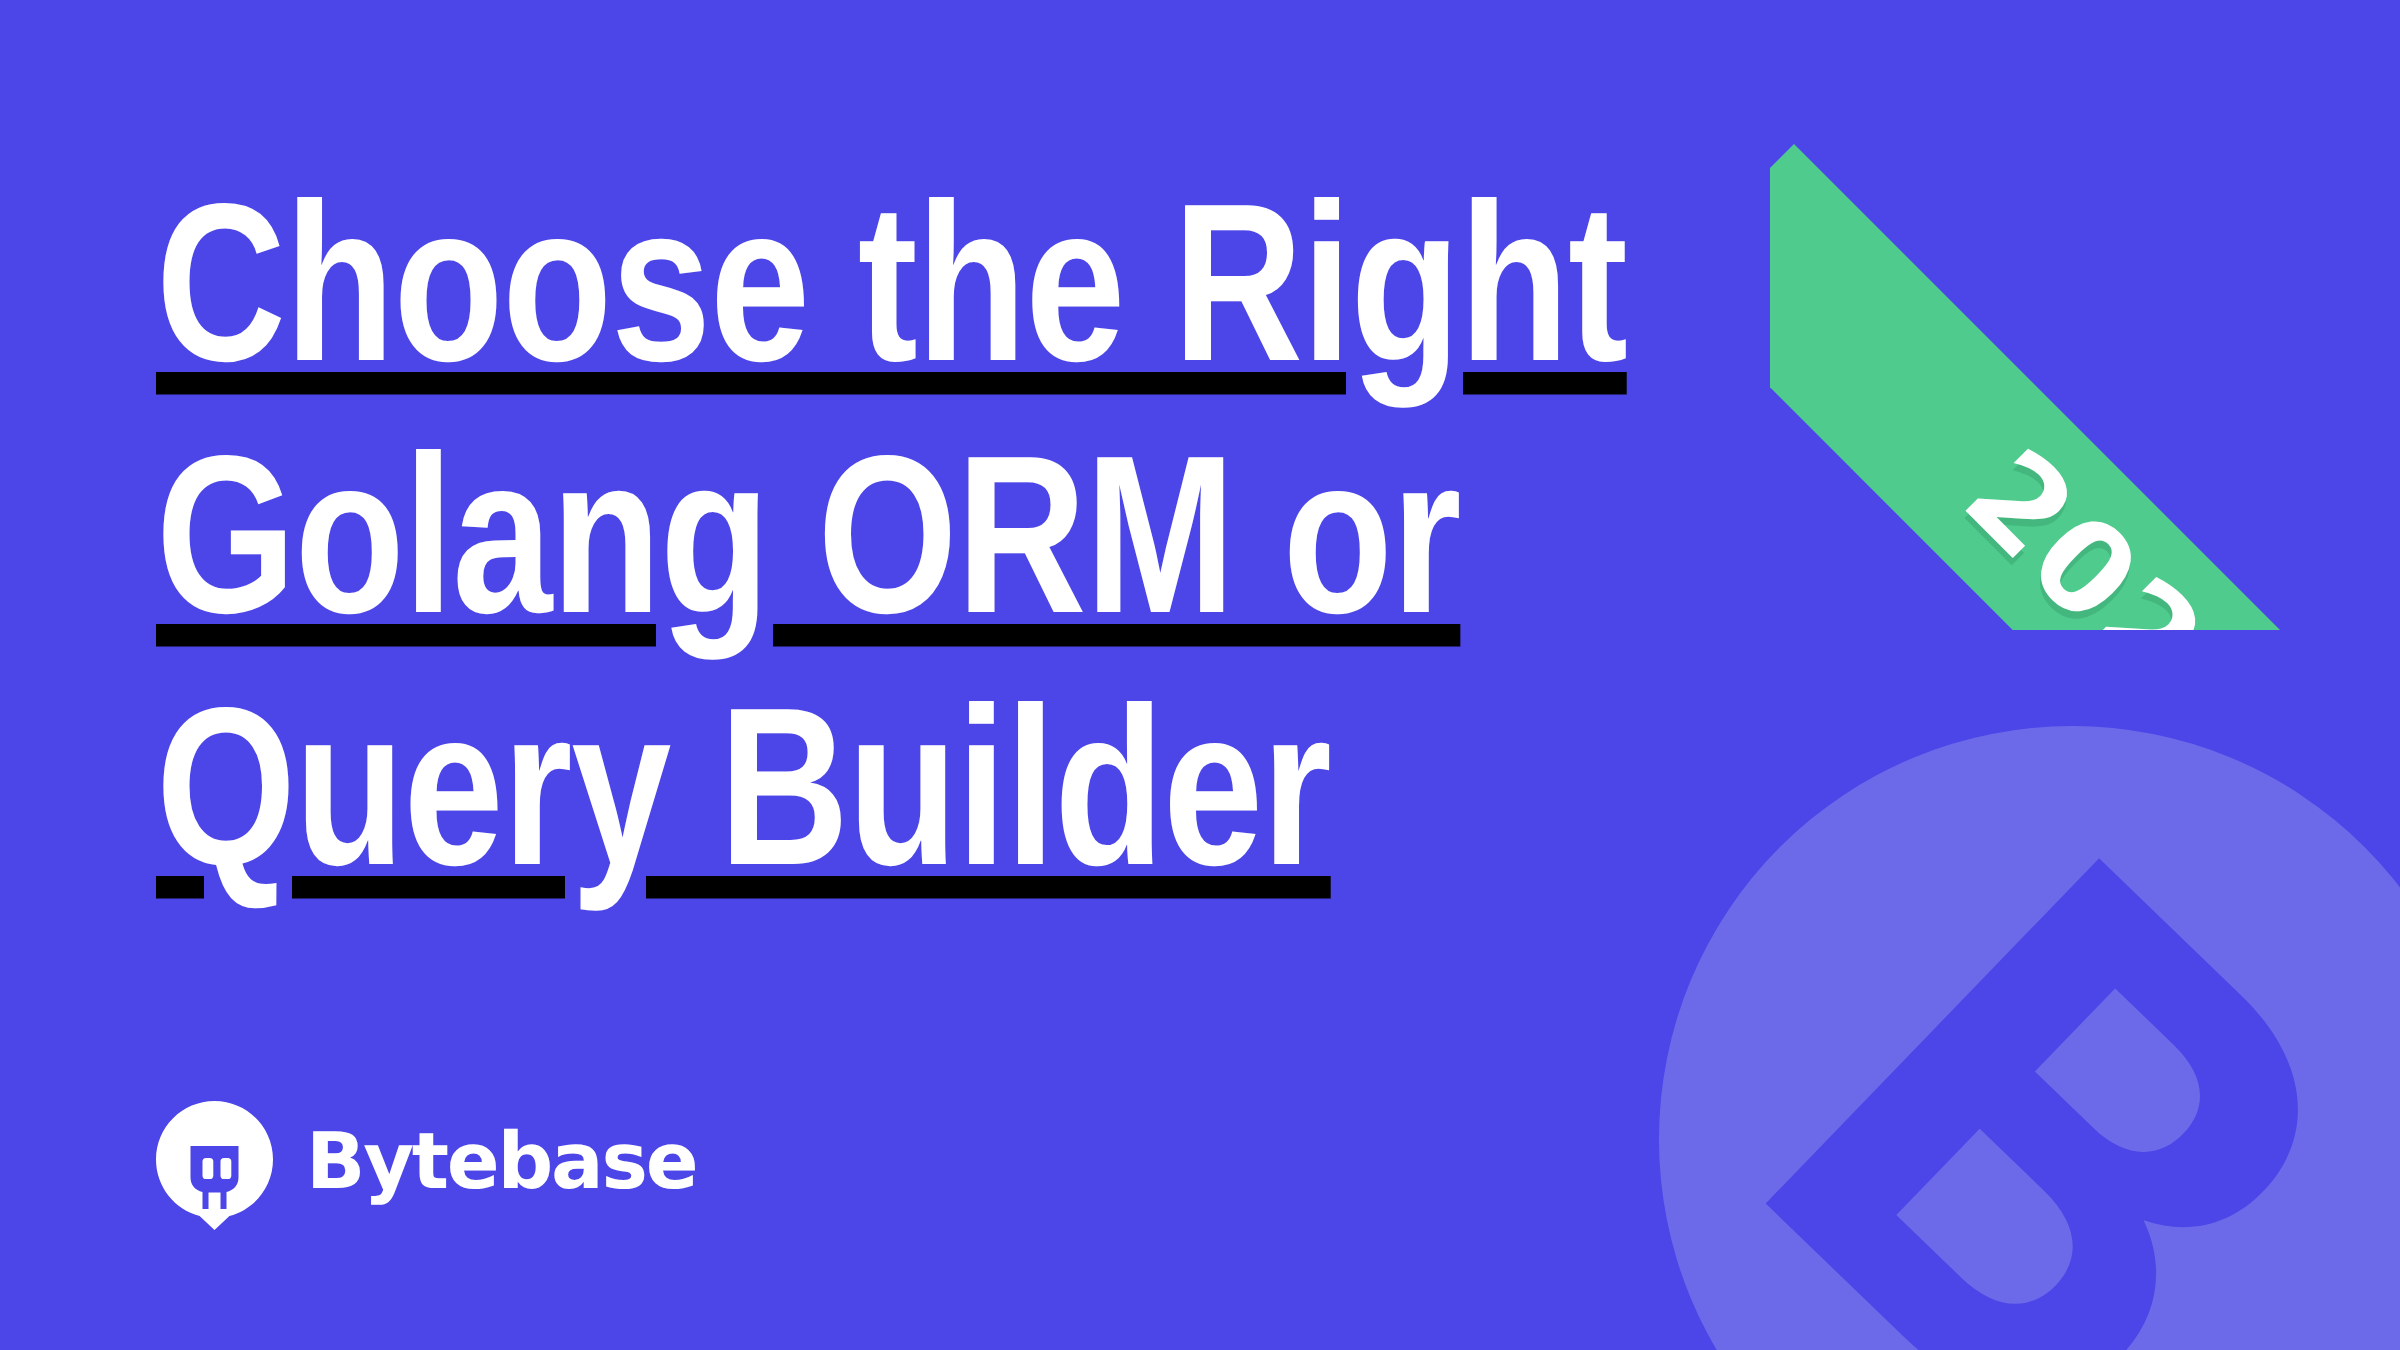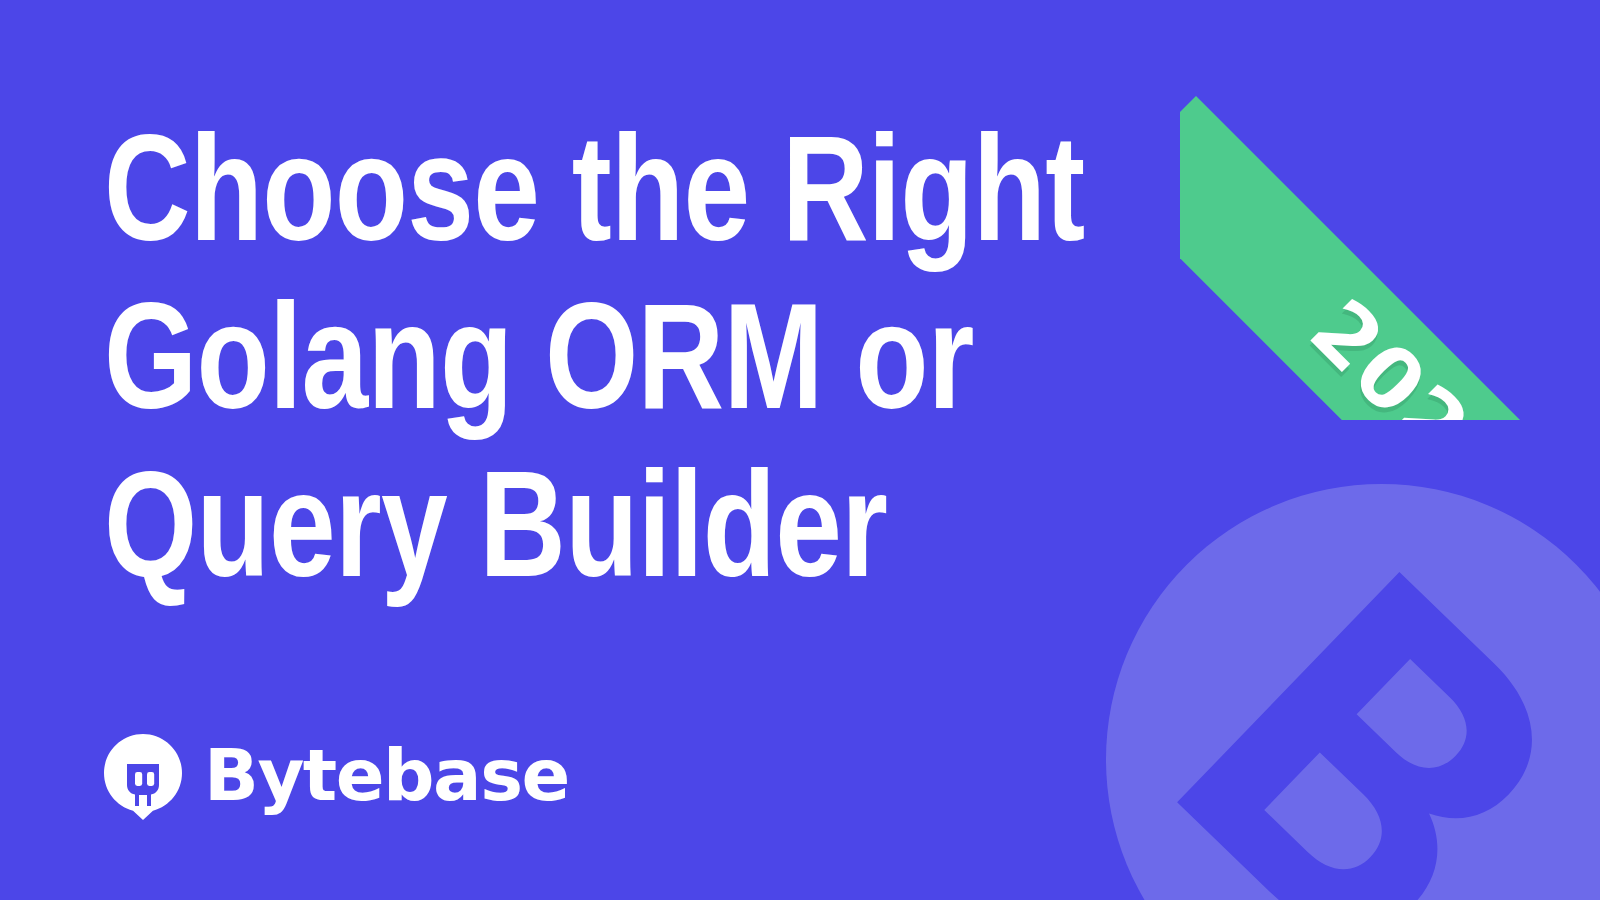--- a/index.html
+++ b/index.html
@@ -67,20 +67,21 @@
     user-select: none;
   }
 
   
   .title-block {
     position: absolute;
     left: 104px;
     top: 104px;
     width: 1180px;
     z-index: 3;
+    text-decoration: underline;
   }
   .cover-title {
     margin: 0;
     color: #ffffff;
     font-family: "Liberation Sans Narrow", "Liberation Sans", sans-serif;
     font-weight: 700;
     font-size: 150px;
     line-height: 1.12;
     letter-spacing: -1px;
     transform: scaleX(.80);
@@ -97,21 +98,21 @@
     display: flex;
     align-items: center;
     gap: 22px;
     z-index: 3;
   }
   .logo-mark { width: 78px; height: 86px; display: block; flex: none; }
   .logo-word {
     color: #ffffff;
     font-family: "DejaVu Sans", sans-serif;
     font-weight: 700;
-    font-size: 72px;
+    font-size: 52px;
     line-height: 1;
     letter-spacing: -1.5px;
     transform: translateY(-2px);
     user-select: none;
   }
 </style>
 </head>
 <body>
 
 <div id="cover" style="background: rgb(76, 70, 232);">

